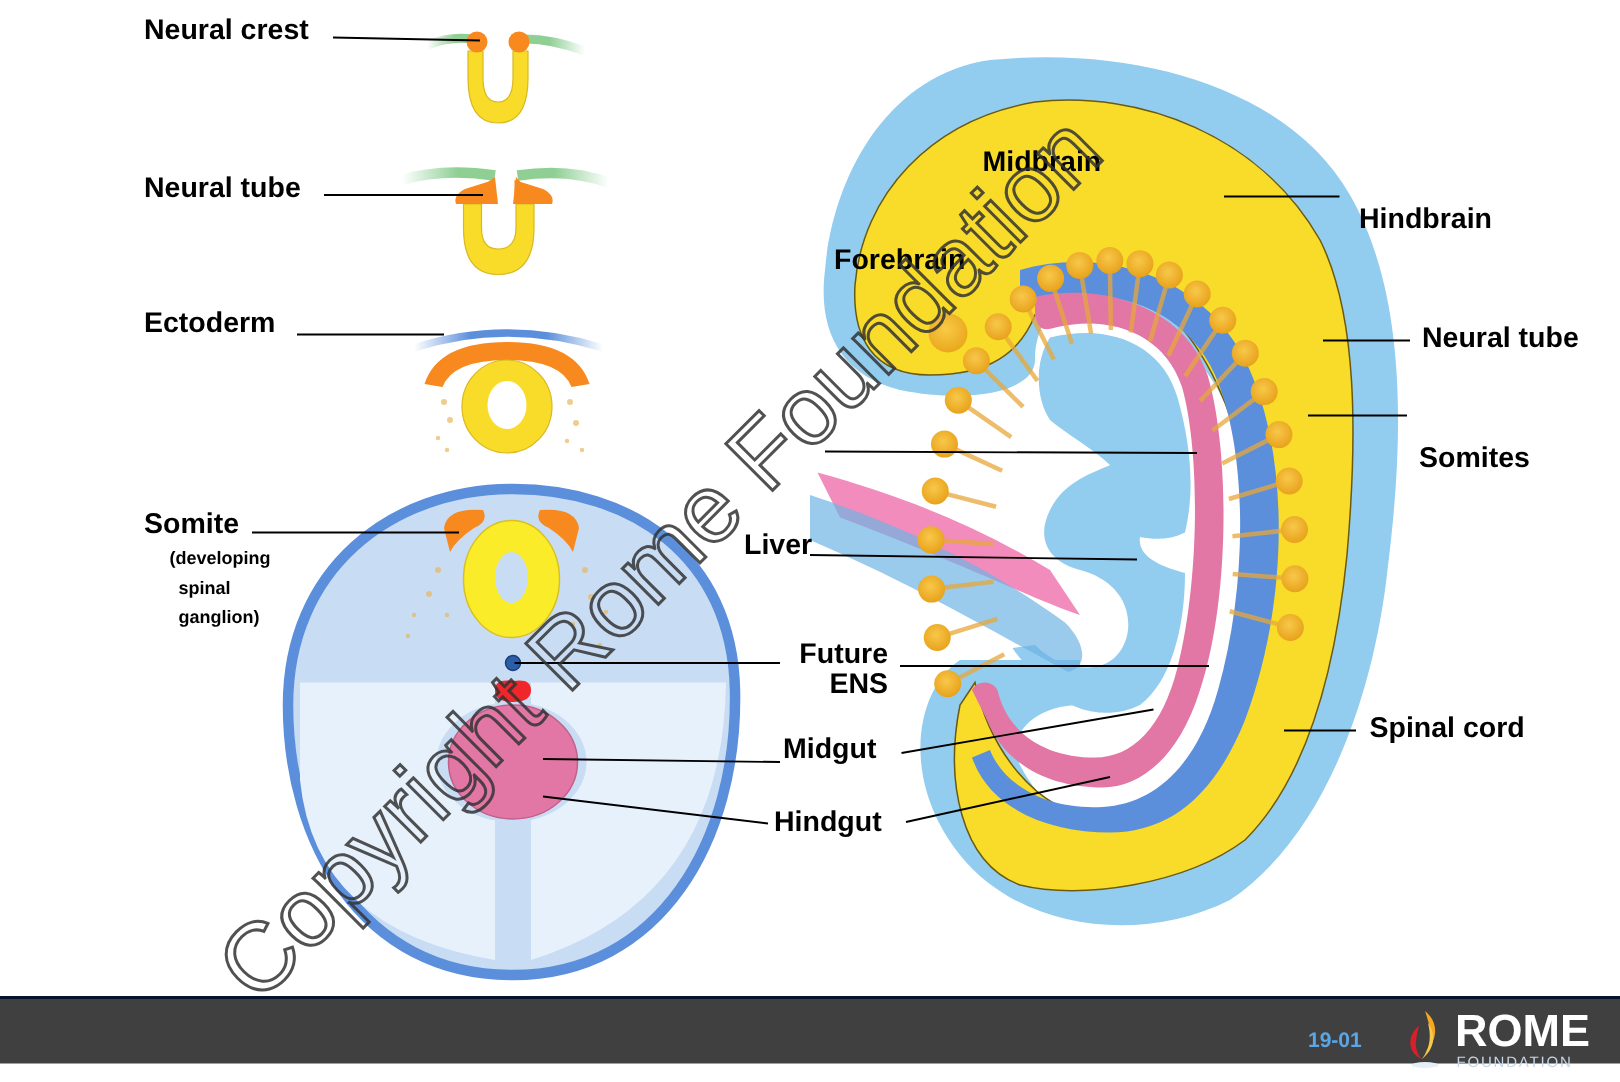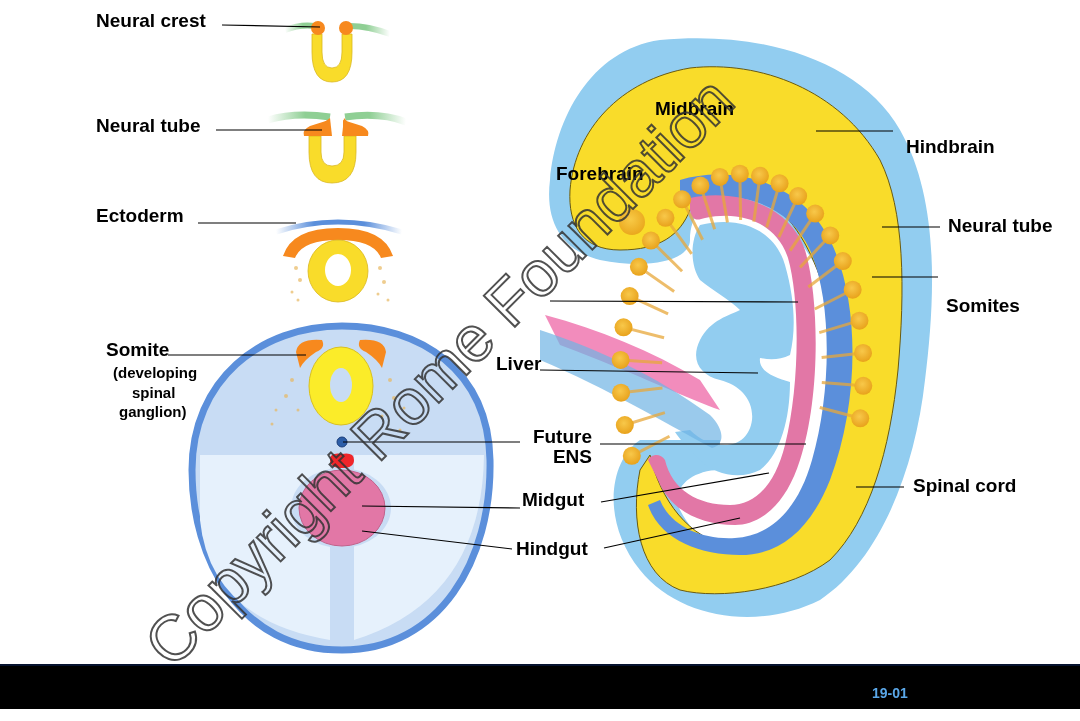--- a/index.html
+++ b/index.html
@@ -1,22 +1,22 @@
 <!DOCTYPE html>
 <html><head>
 <meta charset="utf-8">
 <style>
   html, body { margin: 0; padding: 0; }
   body { width: 1080px; height: 721px; background: #ffffff; position: relative; overflow: hidden;
          font-family: "Liberation Sans", sans-serif; }
   #stage { position: absolute; left: 0; top: 0; width: 1080px; height: 692px; }
   .lbl { position: absolute; font-weight: bold; color: #000; font-size: 19px; line-height: 20px; white-space: nowrap; }
-  .lbl.small { font-size: 15px; line-height: 19px; }
+  .lbl.small { font-size: 12px; line-height: 19px; }
   .center { text-align: center; }
-  #footer { position: absolute; left: 0; top: 664px; width: 1080px; height: 45px; background: #000000;
+  #footer { position: absolute; left: 0; top: 664px; width: 1080px; height: 45px; background: #404040;
             border-top: 2px solid #06122e; box-sizing: border-box; }
   #slide-num { position: absolute; left: 872px; top: 19px; color: #5aa7e8; font-weight: bold; font-size: 14px; }
   #logo { position: absolute; left: 936px; top: 6px; width: 130px; height: 44px; }
   #logo-rome { position: absolute; left: 34px; top: 0px; color: #ffffff; font-size: 30px; font-weight: bold; letter-spacing: 0px; line-height: 32px; }
   #logo-found { position: absolute; left: 35px; top: 31px; color: #c7d6ea; font-size: 10px; letter-spacing: 1.2px; line-height: 11px; }
   #watermark { position: absolute; left: 275px; top: 335px; font-size: 64px; color: rgba(40,40,40,0.0);
                -webkit-text-stroke: 2px rgba(50,50,50,0.85); transform-origin: 0 0; transform: rotate(-45deg) translate(-310px, 105px);
                white-space: nowrap; pointer-events: none; }
 </style>
 </head>
@@ -191,23 +191,23 @@
     <line x1="882" y1="227" x2="940" y2="227"></line>
     <line x1="872" y1="277" x2="938" y2="277"></line>
     <line x1="856" y1="487" x2="904" y2="487"></line>
   </g>
 </svg>
 
   
   <div class="lbl" style="left:96px;top:11px;">Neural crest</div>
   <div class="lbl" style="left:96px;top:116px;">Neural tube</div>
   <div class="lbl" style="left:96px;top:206px;">Ectoderm</div>
-  <div class="lbl" style="left:96px;top:340px;margin-left:10px;">Somite</div>
+  <div class="lbl" style="left:96px;top:340px;">Somite</div>
   <div class="lbl small" style="left:113px;top:363px;">(developing</div>
-  <div class="lbl small" style="left:132px;top:383px;">spinal</div>
+  <div class="lbl small" style="left:119px;top:383px;">spinal</div>
   <div class="lbl small" style="left:119px;top:402px;">ganglion)</div>
 
   
   <div class="lbl" style="left:484px;top:354px;margin-left:12px;">Liver</div>
   <div class="lbl center" style="left:520px;top:427px;width:72px;text-align:right;">
     <div>Future</div>
     <div>ENS</div>
   </div>
   <div class="lbl" style="left:522px;top:490px;">Midgut</div>
   <div class="lbl" style="left:516px;top:539px;">Hindgut</div>
@@ -218,13 +218,23 @@
   <div class="lbl" style="left:906px;top:120px;margin-top:17px;">Hindbrain</div>
   <div class="lbl" style="left:948px;top:216px;">Neural tube</div>
   <div class="lbl" style="left:946px;top:268px;margin-top:28px;">Somites</div>
   <div class="lbl" style="left:913px;top:476px;">Spinal cord</div>
 
   <div id="watermark">Copyright Rome Foundation</div>
 </div>
 
 <div id="footer">
   <div id="slide-num">19-01</div>
+  <div id="logo">
+    <svg width="30" height="44" viewBox="0 0 30 44" style="position:absolute;left:0;top:0;">
+      <path d="M14 2 C24 10 22 22 14 30 C20 22 18 14 14 2 Z" fill="#f5a623"></path>
+      <path d="M10 12 C2 18 2 30 12 34 C6 28 8 20 10 12 Z" fill="#d6202a"></path>
+      <path d="M16 10 C22 18 20 28 12 34 C18 26 18 18 16 10 Z" fill="#f7c948"></path>
+      <ellipse cx="14" cy="38" rx="9" ry="2" fill="#e6eef8"></ellipse>
+    </svg>
+    <div id="logo-rome">ROME</div>
+    <div id="logo-found">FOUNDATION</div>
+  </div>
 </div>
 
 </body></html>

